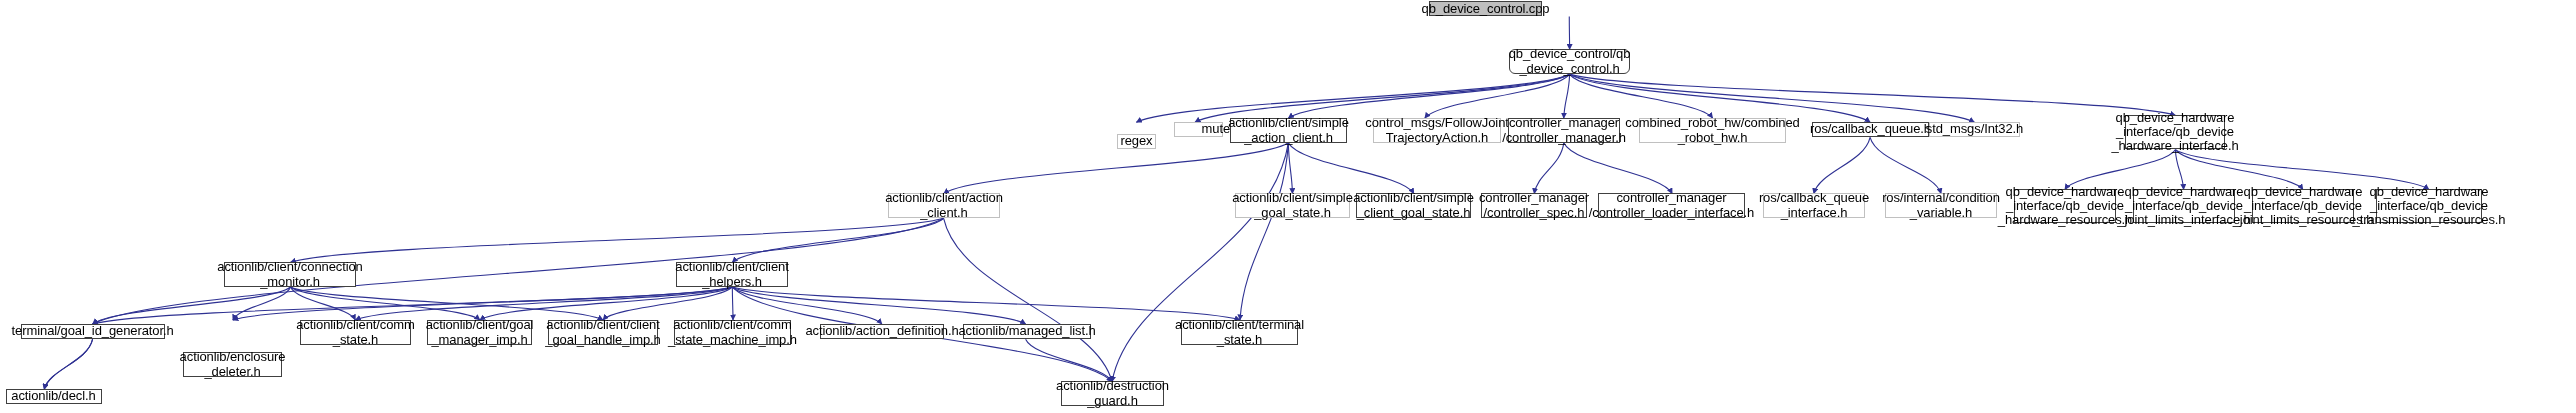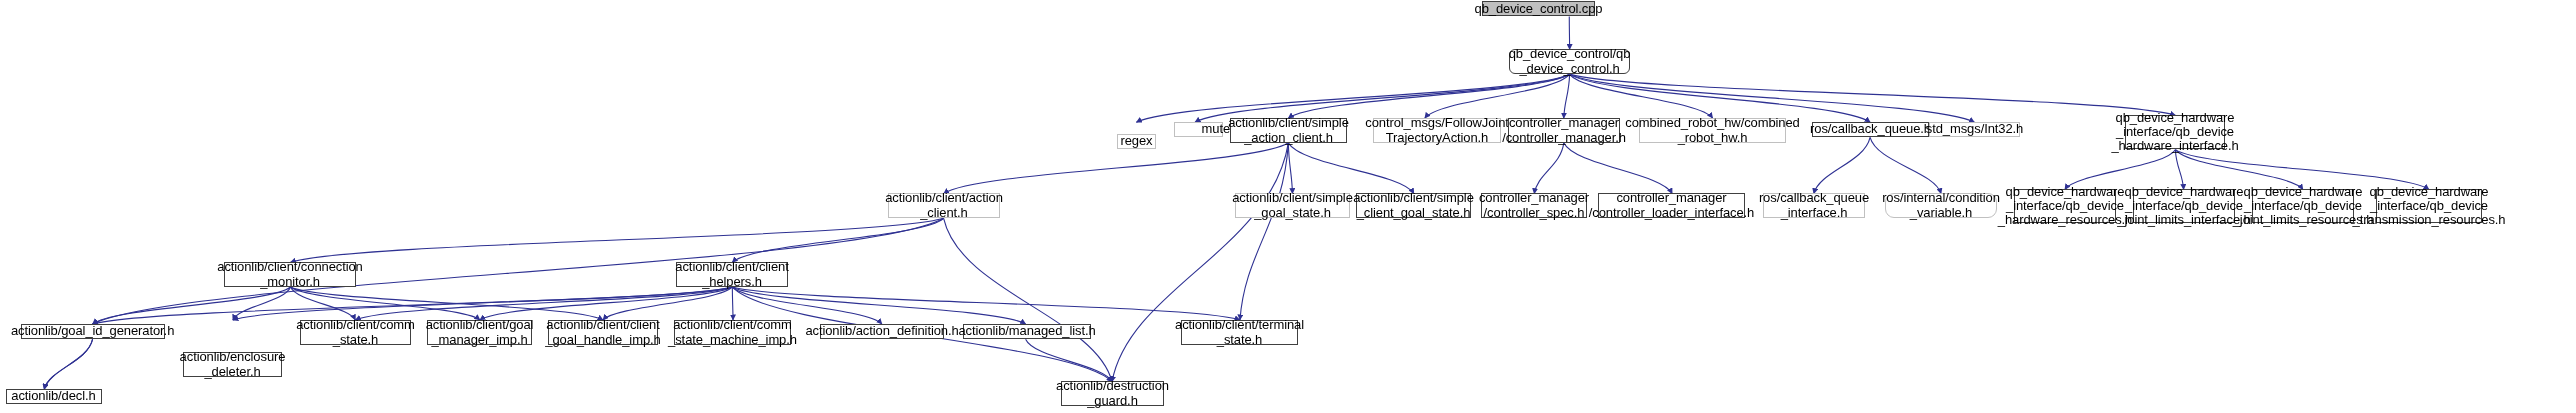--- a/index.html
+++ b/index.html
@@ -103,21 +103,21 @@
       <path d="M423.5,418 C394.65,442.3 163.85,447.3256 135,472" fill="none" stroke="#2e3192" stroke-width="1.6" marker-end="url(#ah)"></path>
       <path d="M423.5,418 C415.1,439.6 347.9,446.55039999999997 339.5,466" fill="none" stroke="#2e3192" stroke-width="1.6" marker-end="url(#ah)"></path>
       <path d="M423.5,418 C432.95,439.6 508.55,446.3992 518,466" fill="none" stroke="#2e3192" stroke-width="1.6" marker-end="url(#ah)"></path>
       <path d="M423.5,418 C451.1,439.6 671.9,443.7856 699.5,466" fill="none" stroke="#2e3192" stroke-width="1.6" marker-end="url(#ah)"></path>
       <path d="M423.5,418 C469.05,439.6 833.45,442.15999999999997 879,466" fill="none" stroke="#2e3192" stroke-width="1.6" marker-end="url(#ah)"></path>
       <path d="M135,494 C127.95,526.85 71.55,538.2447999999999 64.5,567" fill="none" stroke="#2e3192" stroke-width="1.6" marker-end="url(#ah)"></path>
       <path d="M135,494 C127.95,526.85 71.55,538.2447999999999 64.5,567" fill="none" stroke="#2e3192" stroke-width="1.6" marker-end="url(#ah)"></path>
       <path d="M1495,494 C1507.6,521.9 1608.4,530.6256000000001 1621,556" fill="none" stroke="#2e3192" stroke-width="1.6" marker-end="url(#ah)"></path>
     </svg>
   <div id="nodes-layer">
-      <div class="node root" style="left: 1482px; top: 1.4px; width: 113px; height: 15px;">qb_device_control.cpp</div>
+      <div class="node root" style="left: 1429px; top: 1.4px; width: 113px; height: 15px;">qb_device_control.cpp</div>
       <div class="node thick" style="left: 1509px; top: 49px; width: 121px; height: 25px; border-radius: 6px;">qb_device_control/qb
 _device_control.h</div>
       <div class="node thin" style="left: 1117px; top: 122px; width: 39px; height: 15px; margin-top: 12px;">regex</div>
       <div class="node thin" style="left: 1174px; top: 122px; width: 41px; height: 15px; padding-left: 44px;">mutex</div>
       <div class="node thick" style="left: 1230px; top: 118px; width: 117px; height: 25px;">actionlib/client/simple
 _action_client.h</div>
       <div class="node thin" style="left: 1361px; top: 118px; width: 128px; height: 25px; margin-left: 12px;">control_msgs/FollowJoint
 TrajectoryAction.h</div>
       <div class="node thick" style="left: 1508px; top: 118px; width: 112px; height: 25px;">controller_manager
 /controller_manager.h</div>
@@ -133,39 +133,39 @@
       <div class="node thin" style="left: 1235px; top: 193px; width: 115px; height: 25px;">actionlib/client/simple
 _goal_state.h</div>
       <div class="node thick" style="left: 1356px; top: 193px; width: 115px; height: 25px;">actionlib/client/simple
 _client_goal_state.h</div>
       <div class="node thick" style="left: 1481px; top: 193px; width: 106px; height: 25px;">controller_manager
 /controller_spec.h</div>
       <div class="node thick" style="left: 1598px; top: 193px; width: 147px; height: 25px;">controller_manager
 /controller_loader_interface.h</div>
       <div class="node thin" style="left: 1763px; top: 193px; width: 102px; height: 25px;">ros/callback_queue
 _interface.h</div>
-      <div class="node thin" style="left: 1885px; top: 193px; width: 112px; height: 25px; border-radius: 9px;">ros/internal/condition
+      <div class="node thin" style="left: 1885px; top: 193px; width: 112px; height: 25px;">ros/internal/condition
 _variable.h</div>
       <div class="node thick" style="left: 2014px; top: 189px; width: 102px; height: 34px;">qb_device_hardware
 _interface/qb_device
 _hardware_resources.h</div>
       <div class="node thick" style="left: 2133px; top: 189px; width: 102px; height: 34px;">qb_device_hardware
 _interface/qb_device
 _joint_limits_interface.h</div>
       <div class="node thick" style="left: 2252px; top: 189px; width: 102px; height: 34px;">qb_device_hardware
 _interface/qb_device
 _joint_limits_resources.h</div>
       <div class="node thick" style="left: 2376px; top: 189px; width: 106px; height: 34px;">qb_device_hardware
 _interface/qb_device
 _transmission_resources.h</div>
       <div class="node thick" style="left: 224px; top: 262px; width: 132px; height: 25px;">actionlib/client/connection
 _monitor.h</div>
       <div class="node thick" style="left: 676px; top: 262px; width: 112px; height: 25px;">actionlib/client/client
 _helpers.h</div>
-      <div class="node thick" style="left: 20.6px; top: 324px; width: 144px; height: 15px;">actionlib/goal_id_generator.h</div>
+      <div class="node thick" style="left: 20.6px; top: 324px; width: 144px; height: 15px;">terminal/goal_id_generator.h</div>
       <div class="node thick" style="left: 183px; top: 320px; width: 99px; height: 25px; margin-top: 32px;">actionlib/enclosure
 _deleter.h</div>
       <div class="node thick" style="left: 300px; top: 320px; width: 111px; height: 25px;">actionlib/client/comm
 _state.h</div>
       <div class="node thick" style="left: 427px; top: 320px; width: 105px; height: 25px;">actionlib/client/goal
 _manager_imp.h</div>
       <div class="node thick" style="left: 548px; top: 320px; width: 110px; height: 25px;">actionlib/client/client
 _goal_handle_imp.h</div>
       <div class="node thick" style="left: 674px; top: 320px; width: 117px; height: 25px;">actionlib/client/comm
 _state_machine_imp.h</div>

